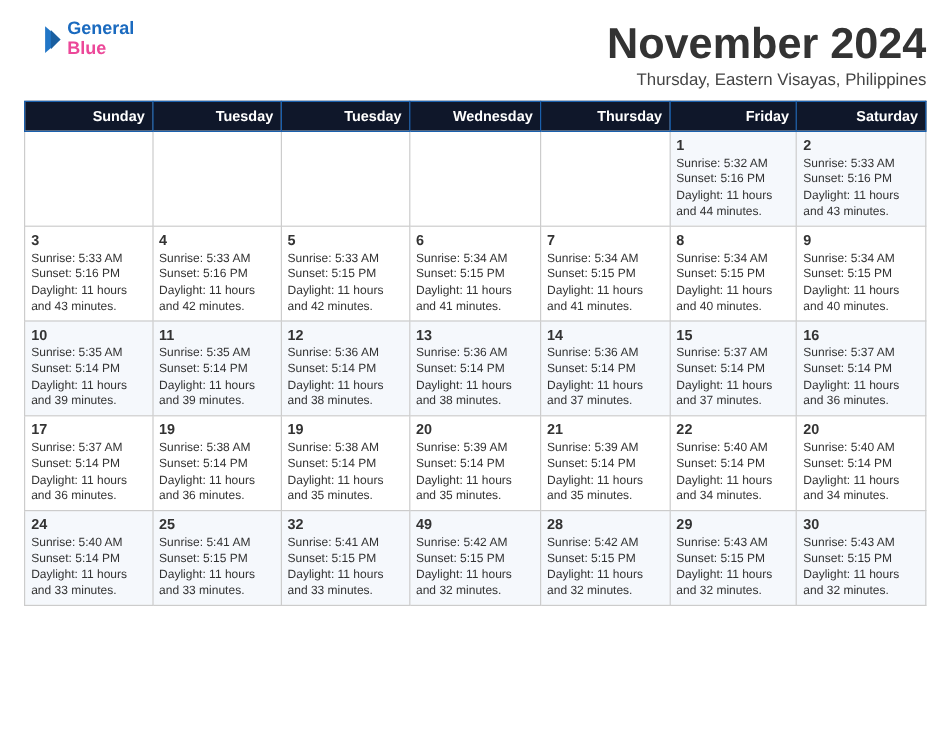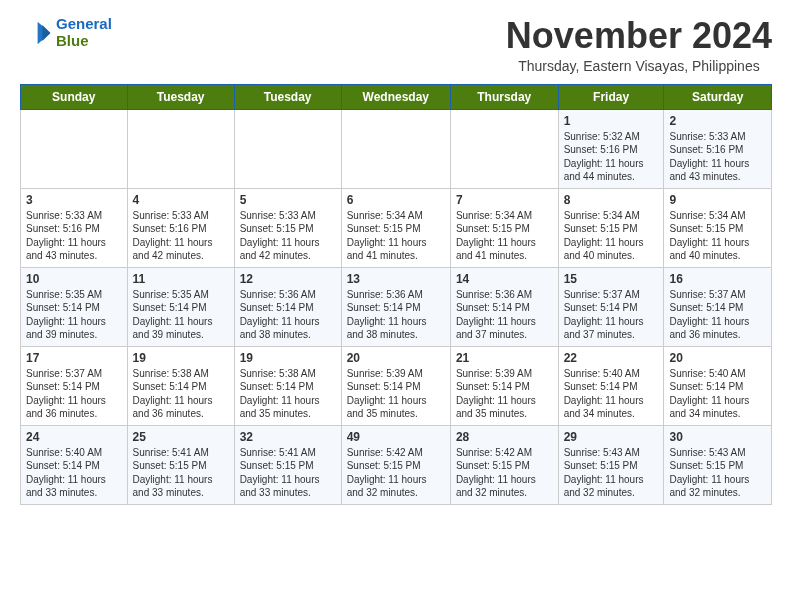--- a/index.html
+++ b/index.html
@@ -33,45 +33,45 @@
       line-height: 1.1;
     }
     .logo-text span {
       color: #1a6abf;
     }
     .logo-icon {
       width: 32px;
       height: 32px;
     }
     .title-block {
-      text-align: center;
+      text-align: right;
     }
     .month-title {
       font-size: 36px;
       font-weight: bold;
       color: #333;
       line-height: 1.1;
     }
     .location {
       font-size: 14px;
       color: #444;
       margin-top: 2px;
     }
     .calendar {
       width: 100%;
       border-collapse: collapse;
       border: 1px solid #ccc;
     }
     .calendar th {
-      background: #4d7c0f;
+      background: #0f172a;
       color: #fff;
       font-size: 12px;
       font-weight: bold;
       padding: 5px 6px;
-      text-align: center;
+      text-align: right;
       border: 1px solid #1a60ad;
     }
     .calendar td {
       vertical-align: top;
       border: 1px solid #ccc;
       padding: 4px 5px;
       width: 113px;
       min-height: 70px;
       font-size: 10.5px;
       color: #333;
@@ -105,21 +105,21 @@
 <div class="page">
   <div class="header">
     <div class="logo">
       <svg class="logo-icon" viewBox="0 0 40 40" width="40" height="40">
 
         <polygon points="22,6 38,20 22,34" fill="#2176c7"></polygon>
         <polygon points="28,10 38,20 28,30" fill="#1a5fa0"></polygon>
       </svg>
       <div class="logo-text">
         <div><span>General</span></div>
-        <div><span style="color:#4d7c0f">Blue</span></div>
+        <div><span style="color:#ec4899">Blue</span></div>
       </div>
     </div>
     <div class="title-block">
       <div class="month-title">November 2024</div>
       <div class="location">Thursday, Eastern Visayas, Philippines</div>
     </div>
   </div>
 
   <table class="calendar">
     <thead>

